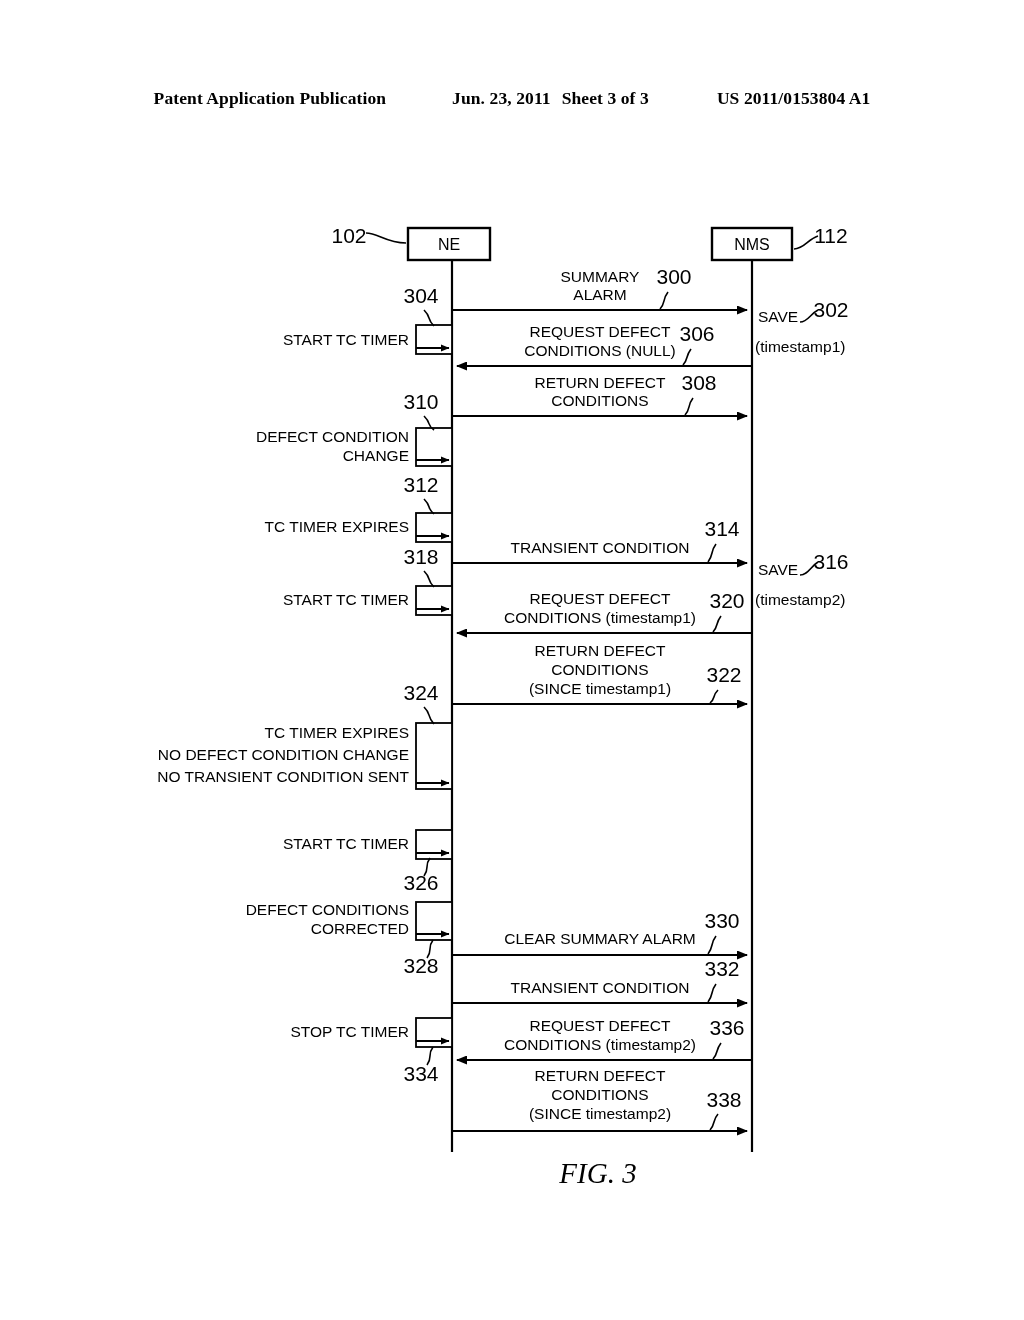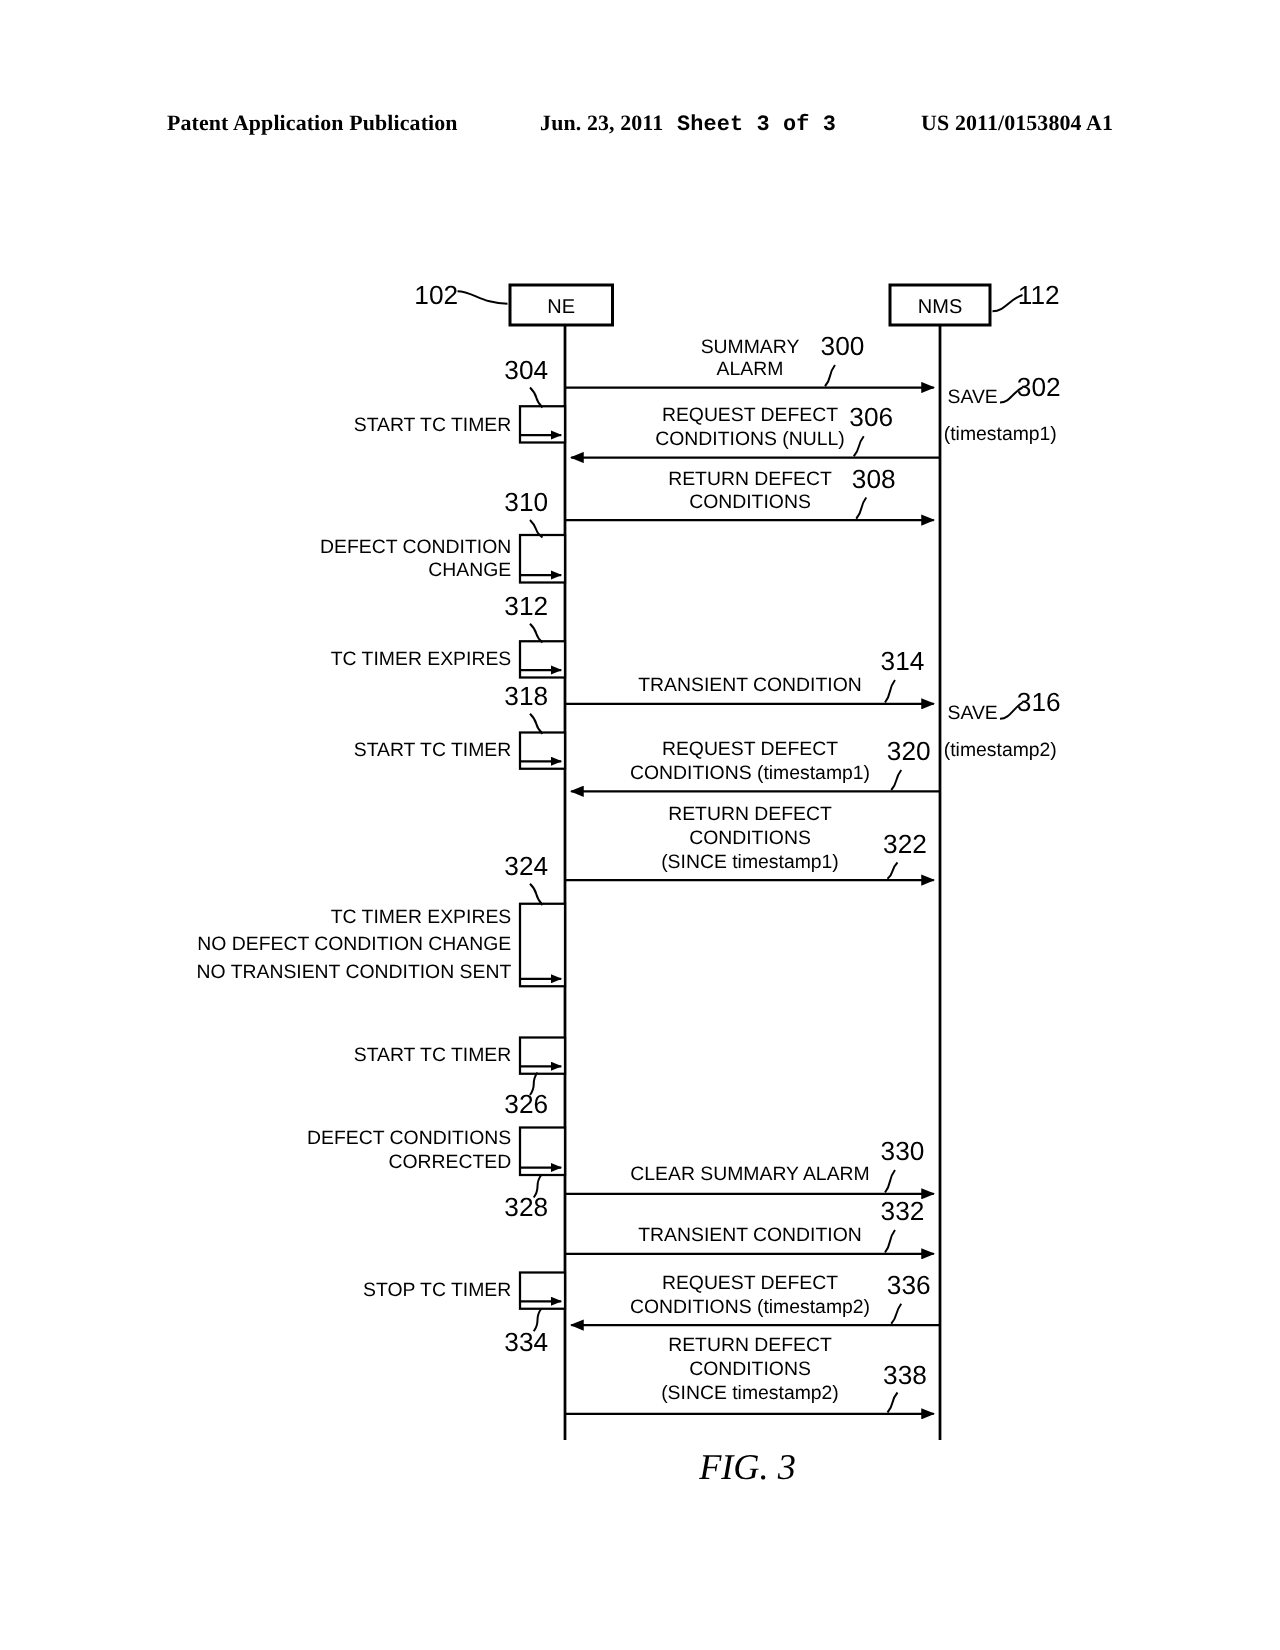--- a/index.html
+++ b/index.html
@@ -30,21 +30,21 @@
     justify-content: center;
     align-items: baseline;
     font-family: "Liberation Serif", serif;
     font-weight: bold;
     font-size: 17.5px;
     letter-spacing: 0.1px;
     white-space: nowrap;
   }
   #pub-header .h-title { }
   #pub-header .h-date { margin-left: 66px; }
-  #pub-header .h-sheet { margin-left: 11px; font-family: Liberation Mono, monospace; }
+  #pub-header .h-sheet { margin-left: 11px; }
   #pub-header .h-num { margin-left: 68px; }
 
   
   #diagram {
     position: absolute;
     left: 0;
     top: 0;
     width: 1024px;
     height: 1320px;
   }

